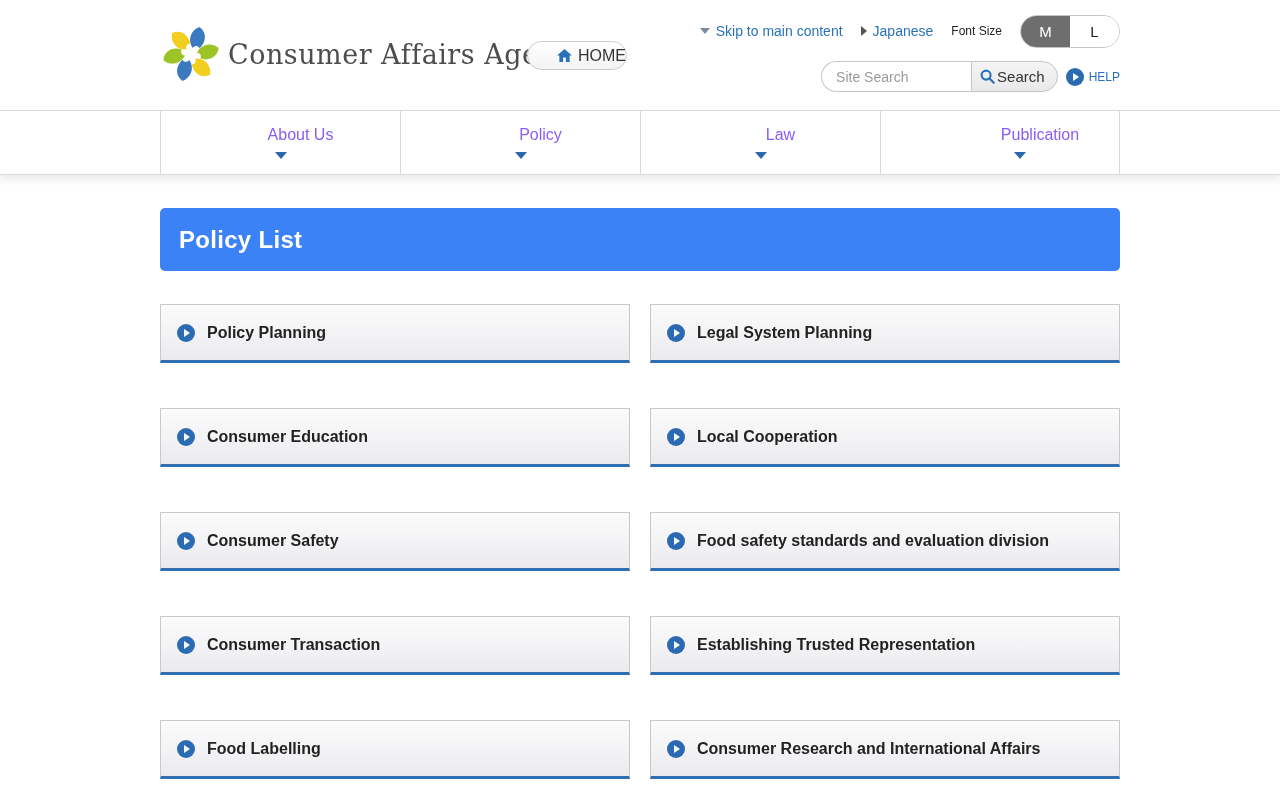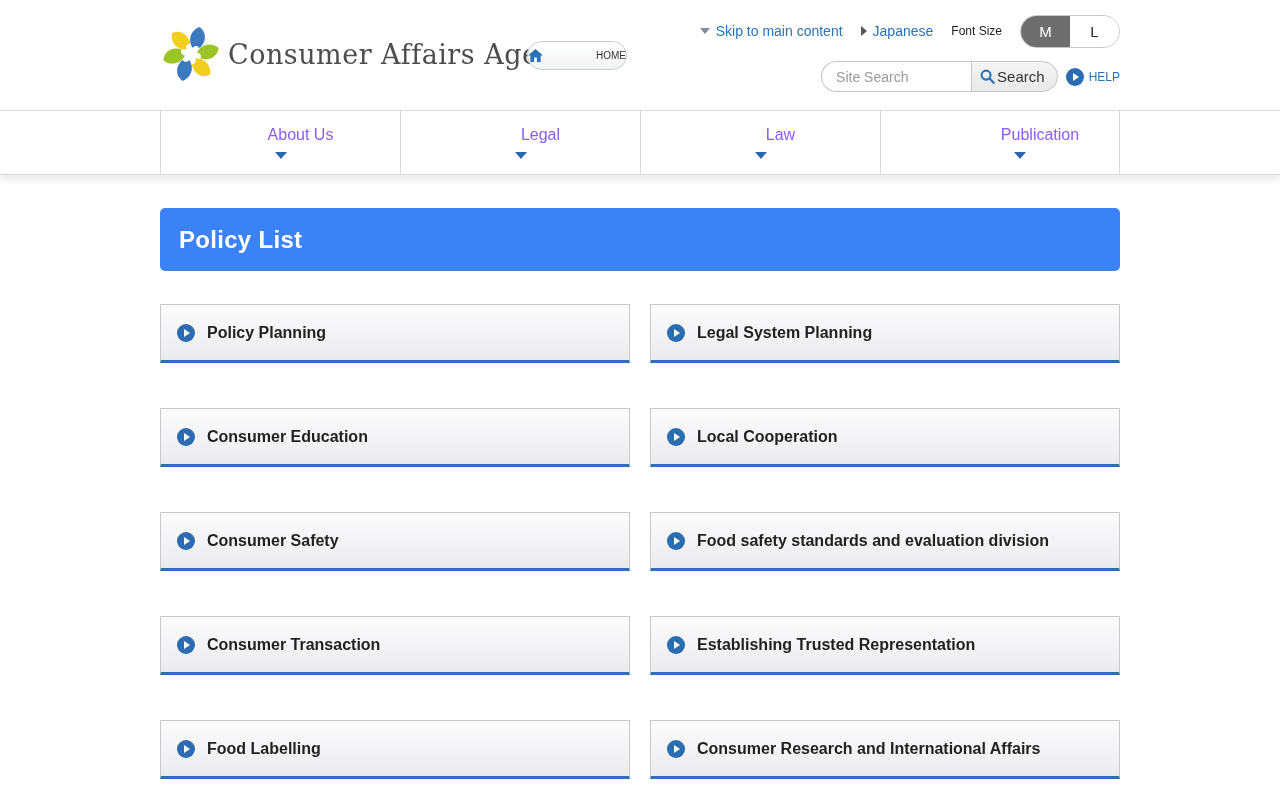--- a/index.html
+++ b/index.html
@@ -18,22 +18,22 @@
   .logo { width:62px; height:64px; display:block; }
   .site-title {
     font-family:"DejaVu Serif","Liberation Serif",serif;
     font-size:27px; color:#4d4d4d; margin-left:6px; letter-spacing:0.5px;
     font-weight:500; white-space:nowrap;
   }
   .home-btn {
     position:absolute; left:367px; top:41px;
     width:100px; height:29px; border:1px solid #c9cdd2; border-radius:15px;
     background:linear-gradient(180deg,#ffffff,#f2f3f4);
-    display:flex; align-items:center; justify-content:space-between; gap:6px;
-    font-size:10px; color:#333; cursor:pointer;
+    display:flex; align-items:center; justify-content:flex-end; gap:6px;
+    font-size:16px; color:#333; cursor:pointer;
   }
   .home-btn svg { width:15px; height:14px; }
 
   .top-links {
     position:absolute; right:0; top:14px; height:34px;
     display:flex; align-items:center; gap:18px; white-space:nowrap;
   }
   .tri-link { display:flex; align-items:center; gap:6px; font-size:14px;
     color:#2a72b8; text-decoration:none; cursor:pointer; }
   .tri-down { width:0; height:0; border-left:5px solid transparent; border-right:5px solid transparent; border-top:6px solid #7d8aa0; }
@@ -177,21 +177,21 @@
   </div>
 </div>
 
 <div class="nav">
   <div class="nav-inner">
     <div class="nav-item">
       <span class="nav-label">About Us</span>
       <span class="nav-caret"></span>
     </div>
     <div class="nav-item">
-      <span class="nav-label">Legal</span>
+      <span class="nav-label">Policy</span>
       <span class="nav-caret"></span>
     </div>
     <div class="nav-item">
       <span class="nav-label">Law</span>
       <span class="nav-caret"></span>
     </div>
     <div class="nav-item">
       <span class="nav-label">Publication</span>
       <span class="nav-caret"></span>
     </div>

